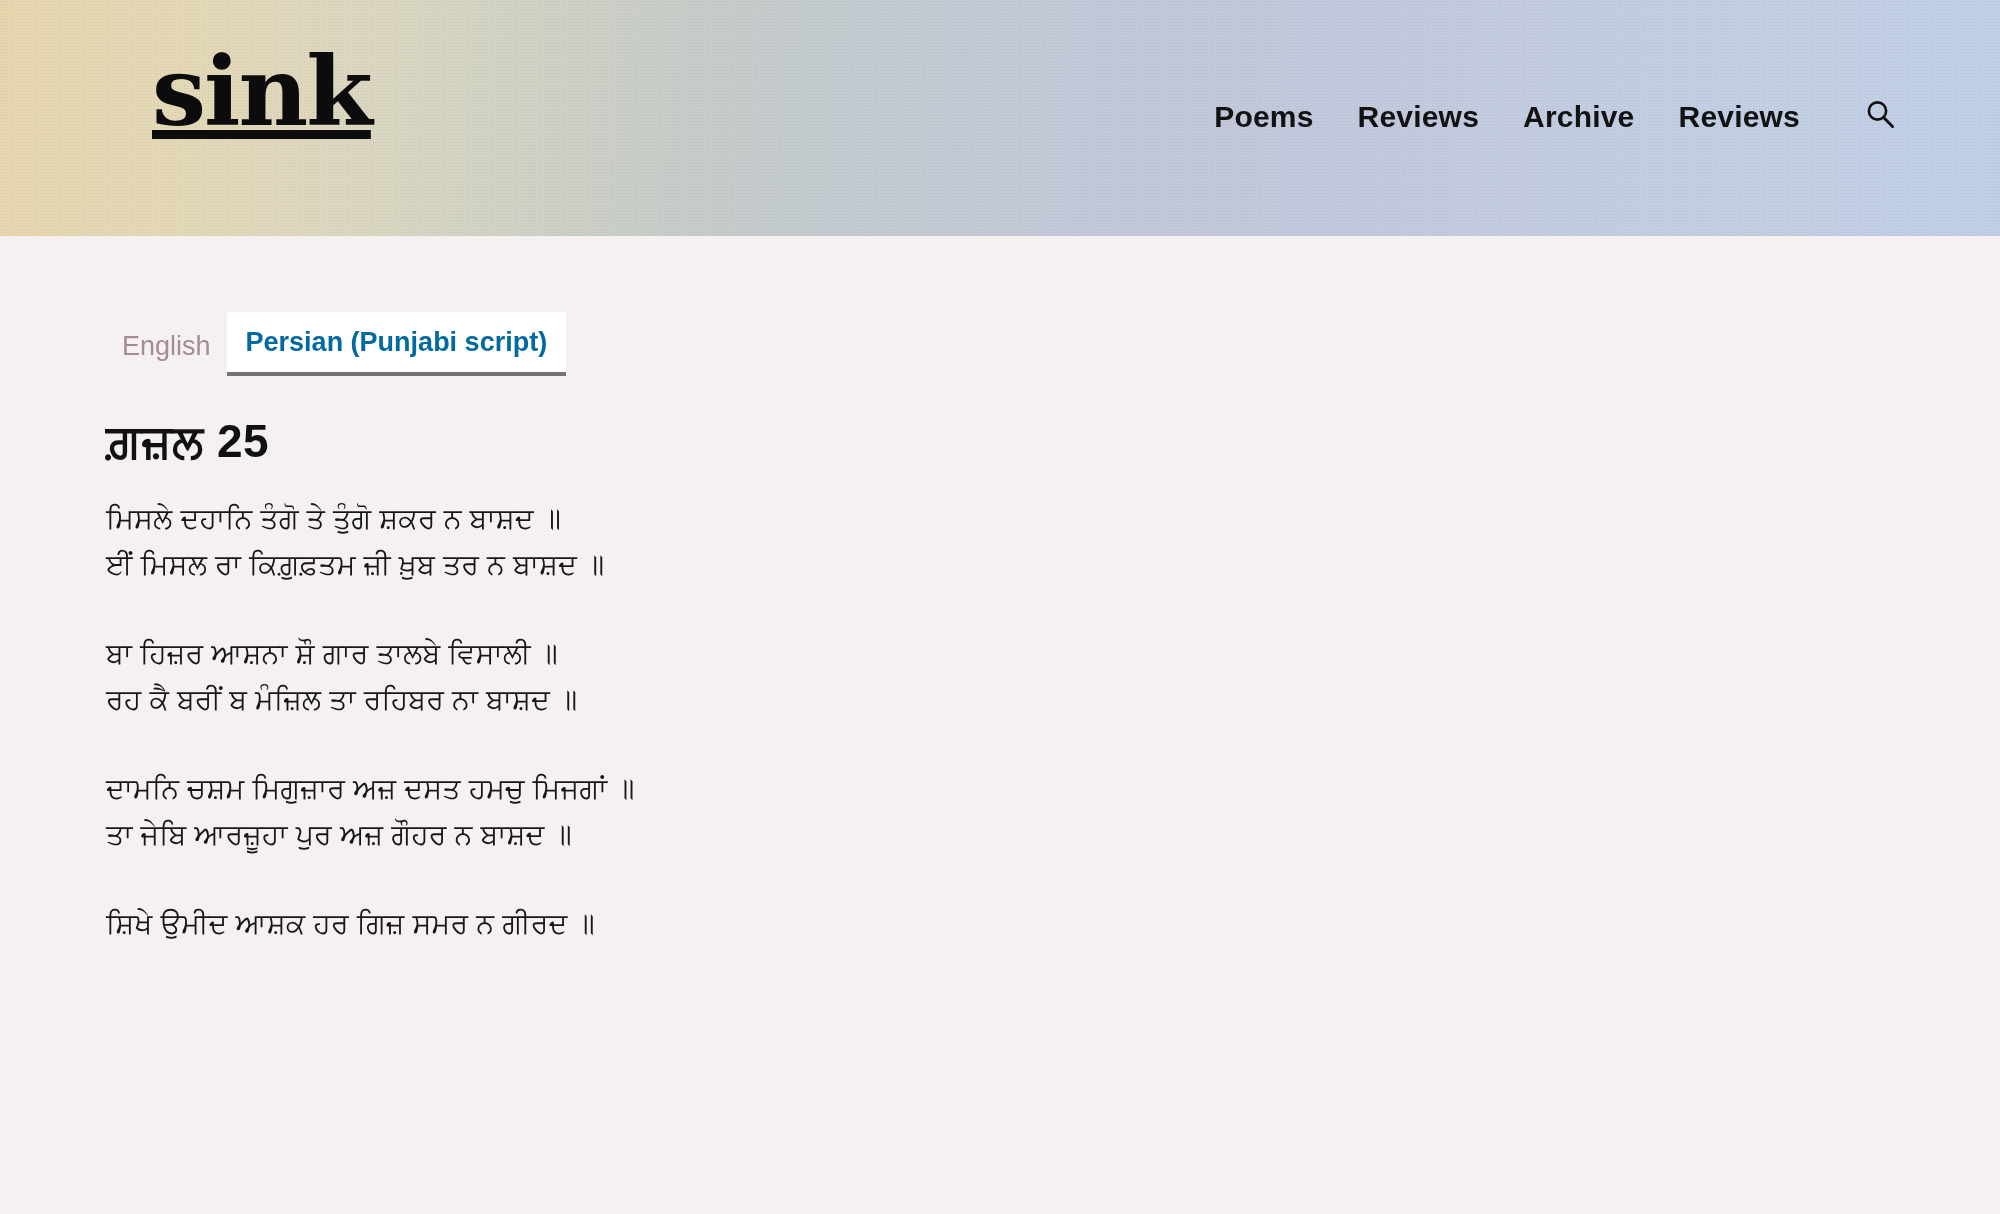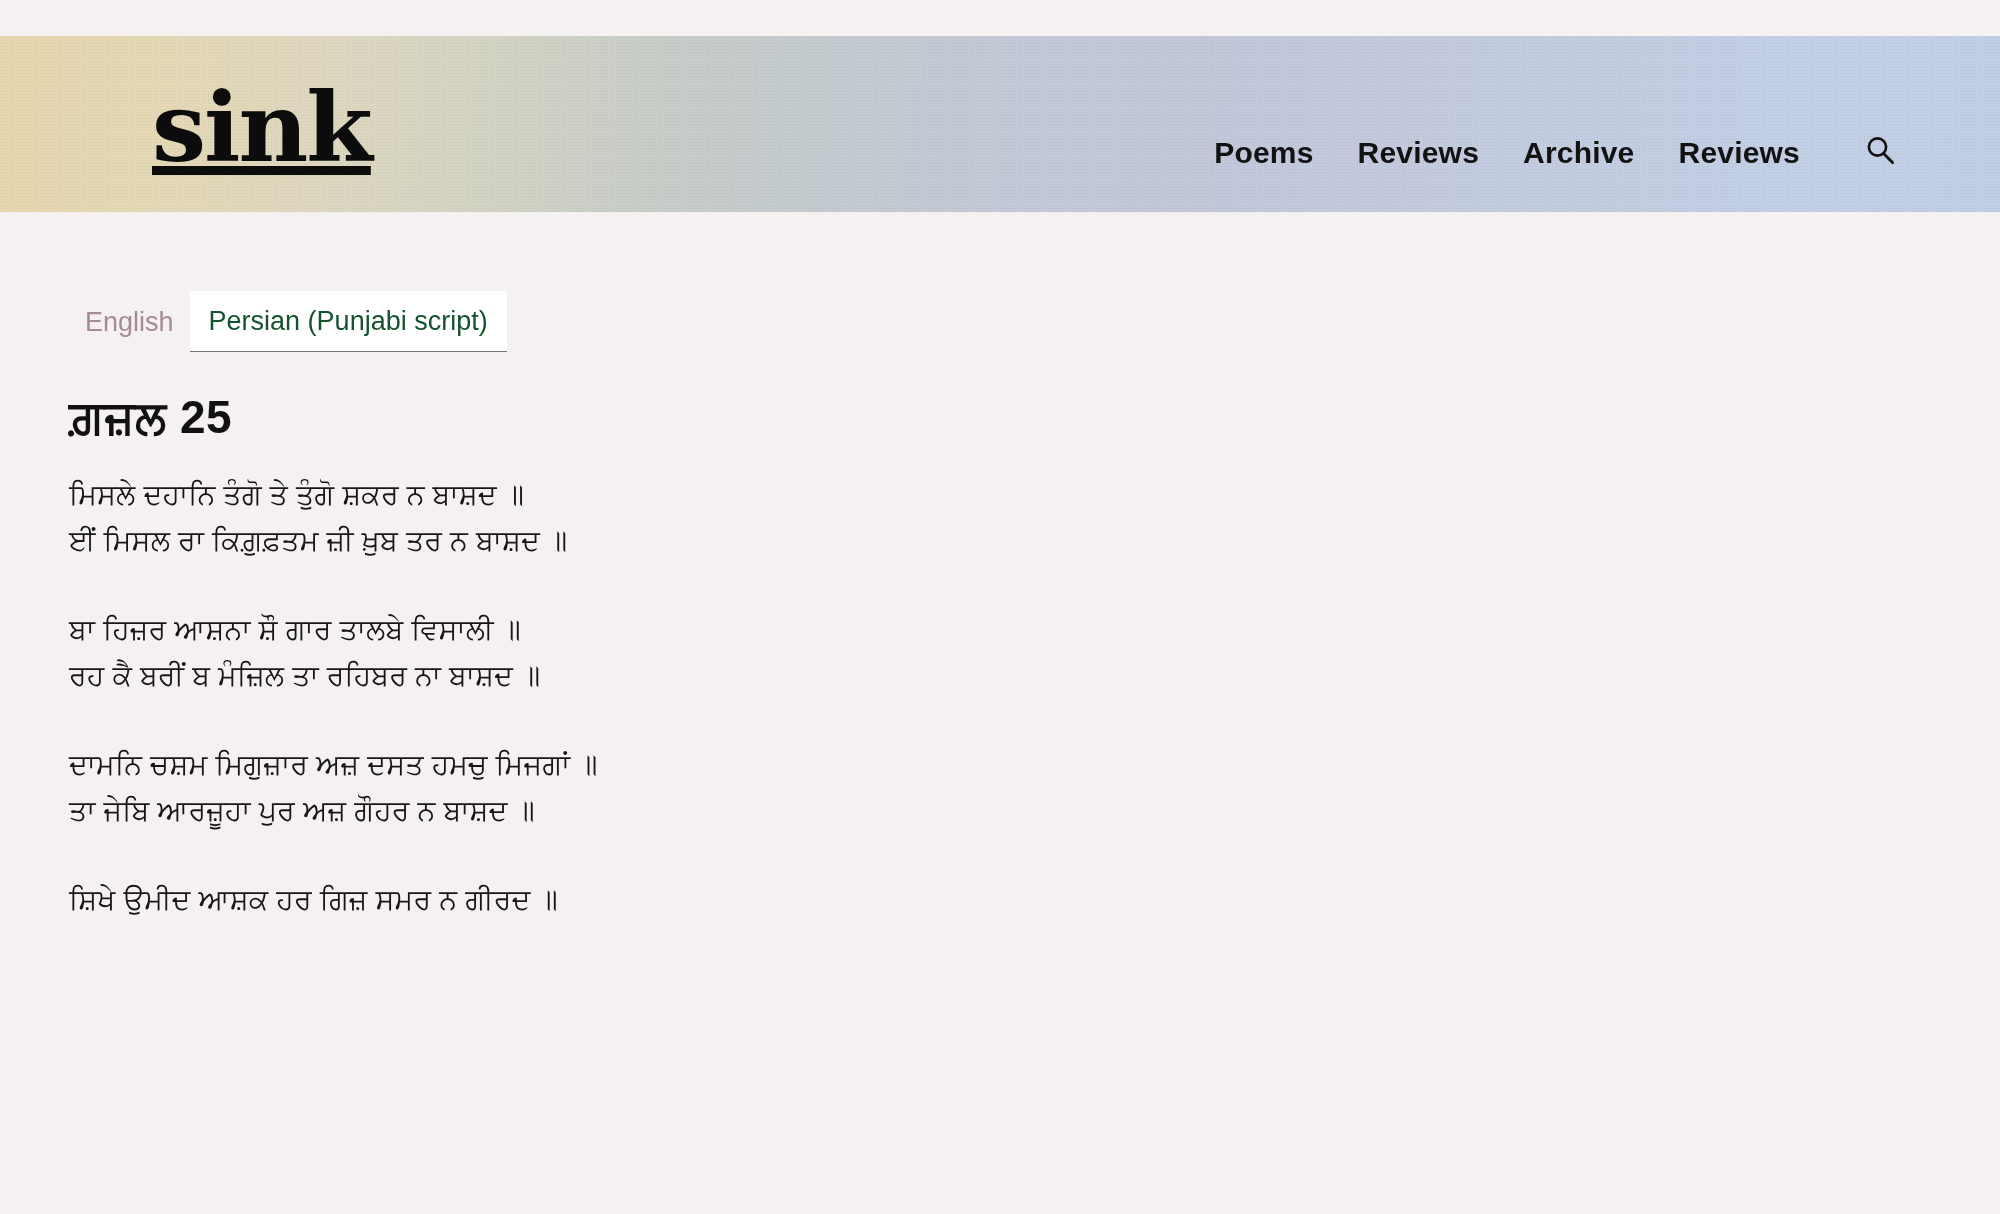--- a/index.html
+++ b/index.html
@@ -13,37 +13,36 @@
   body {
     background: #f5f1f1;
     font-family: "Liberation Sans", sans-serif;
     -webkit-font-smoothing: antialiased;
   }
 
   
   .site-header {
     position: relative;
     width: 2000px;
-    height: 176px;
+    height: 236px;
     background:
       linear-gradient(96deg,
         #e6d6ae 0%,
         #e4d8b6 9%,
         #ddd7bf 17%,
         #d2d3c4 25%,
         #c8cdc8 33%,
         #c4cbcf 41%,
         #c3c9d6 50%,
         #c2c8da 60%,
         #c3cade 70%,
         #c3cde2 80%,
         #c2cfe5 90%,
         #c1cfe6 100%);
     overflow: hidden;
-    margin-top: 36px;
   }
   .header-noise {
     position: absolute;
     inset: 0;
     opacity: .30;
     pointer-events: none;
     background-image:
       radial-gradient(rgba(90,90,90,.38) 0.6px, transparent 0.7px),
       radial-gradient(rgba(255,255,255,.30) 0.6px, transparent 0.7px);
     background-size: 3px 3px, 4px 4px;
@@ -86,21 +85,21 @@
     margin-left: 38px;
     margin-right: 100px;
     width: 40px; height: 40px;
     display: flex; align-items: center; justify-content: center;
     background: none; border: none; cursor: pointer; padding: 0;
   }
   .search-btn svg { display: block; }
 
   
   .page-main {
-    padding: 0 0 0 69px;
+    padding: 0 0 0 106px;
   }
 
   .lang-tabs {
     display: flex;
     align-items: flex-end;
     margin-top: 82px;
     height: 58px;
   }
   .tab {
     font-family: "Liberation Sans", sans-serif;
@@ -109,25 +108,26 @@
     border: none;
     background: none;
     cursor: pointer;
     white-space: nowrap;
   }
   .tab-inactive {
     color: #a58b92;
     padding: 14px 16px 16px 16px;
   }
   .tab-active {
-    color: #14532d;
+    color: #0369a1;
     background: #ffffff;
     padding: 17px 19px 16px 19px;
-    border-bottom: 1px solid #737373;
+    border-bottom: 4px solid #737373;
     border-radius: 2px 2px 0 0;
+    font-weight: bold;
   }
 
   .poem-title {
     font-family: "Liberation Sans", sans-serif;
     font-size: 46px;
     font-weight: 700;
     color: #111;
     margin-top: 38px;
     letter-spacing: .5px;
   }

